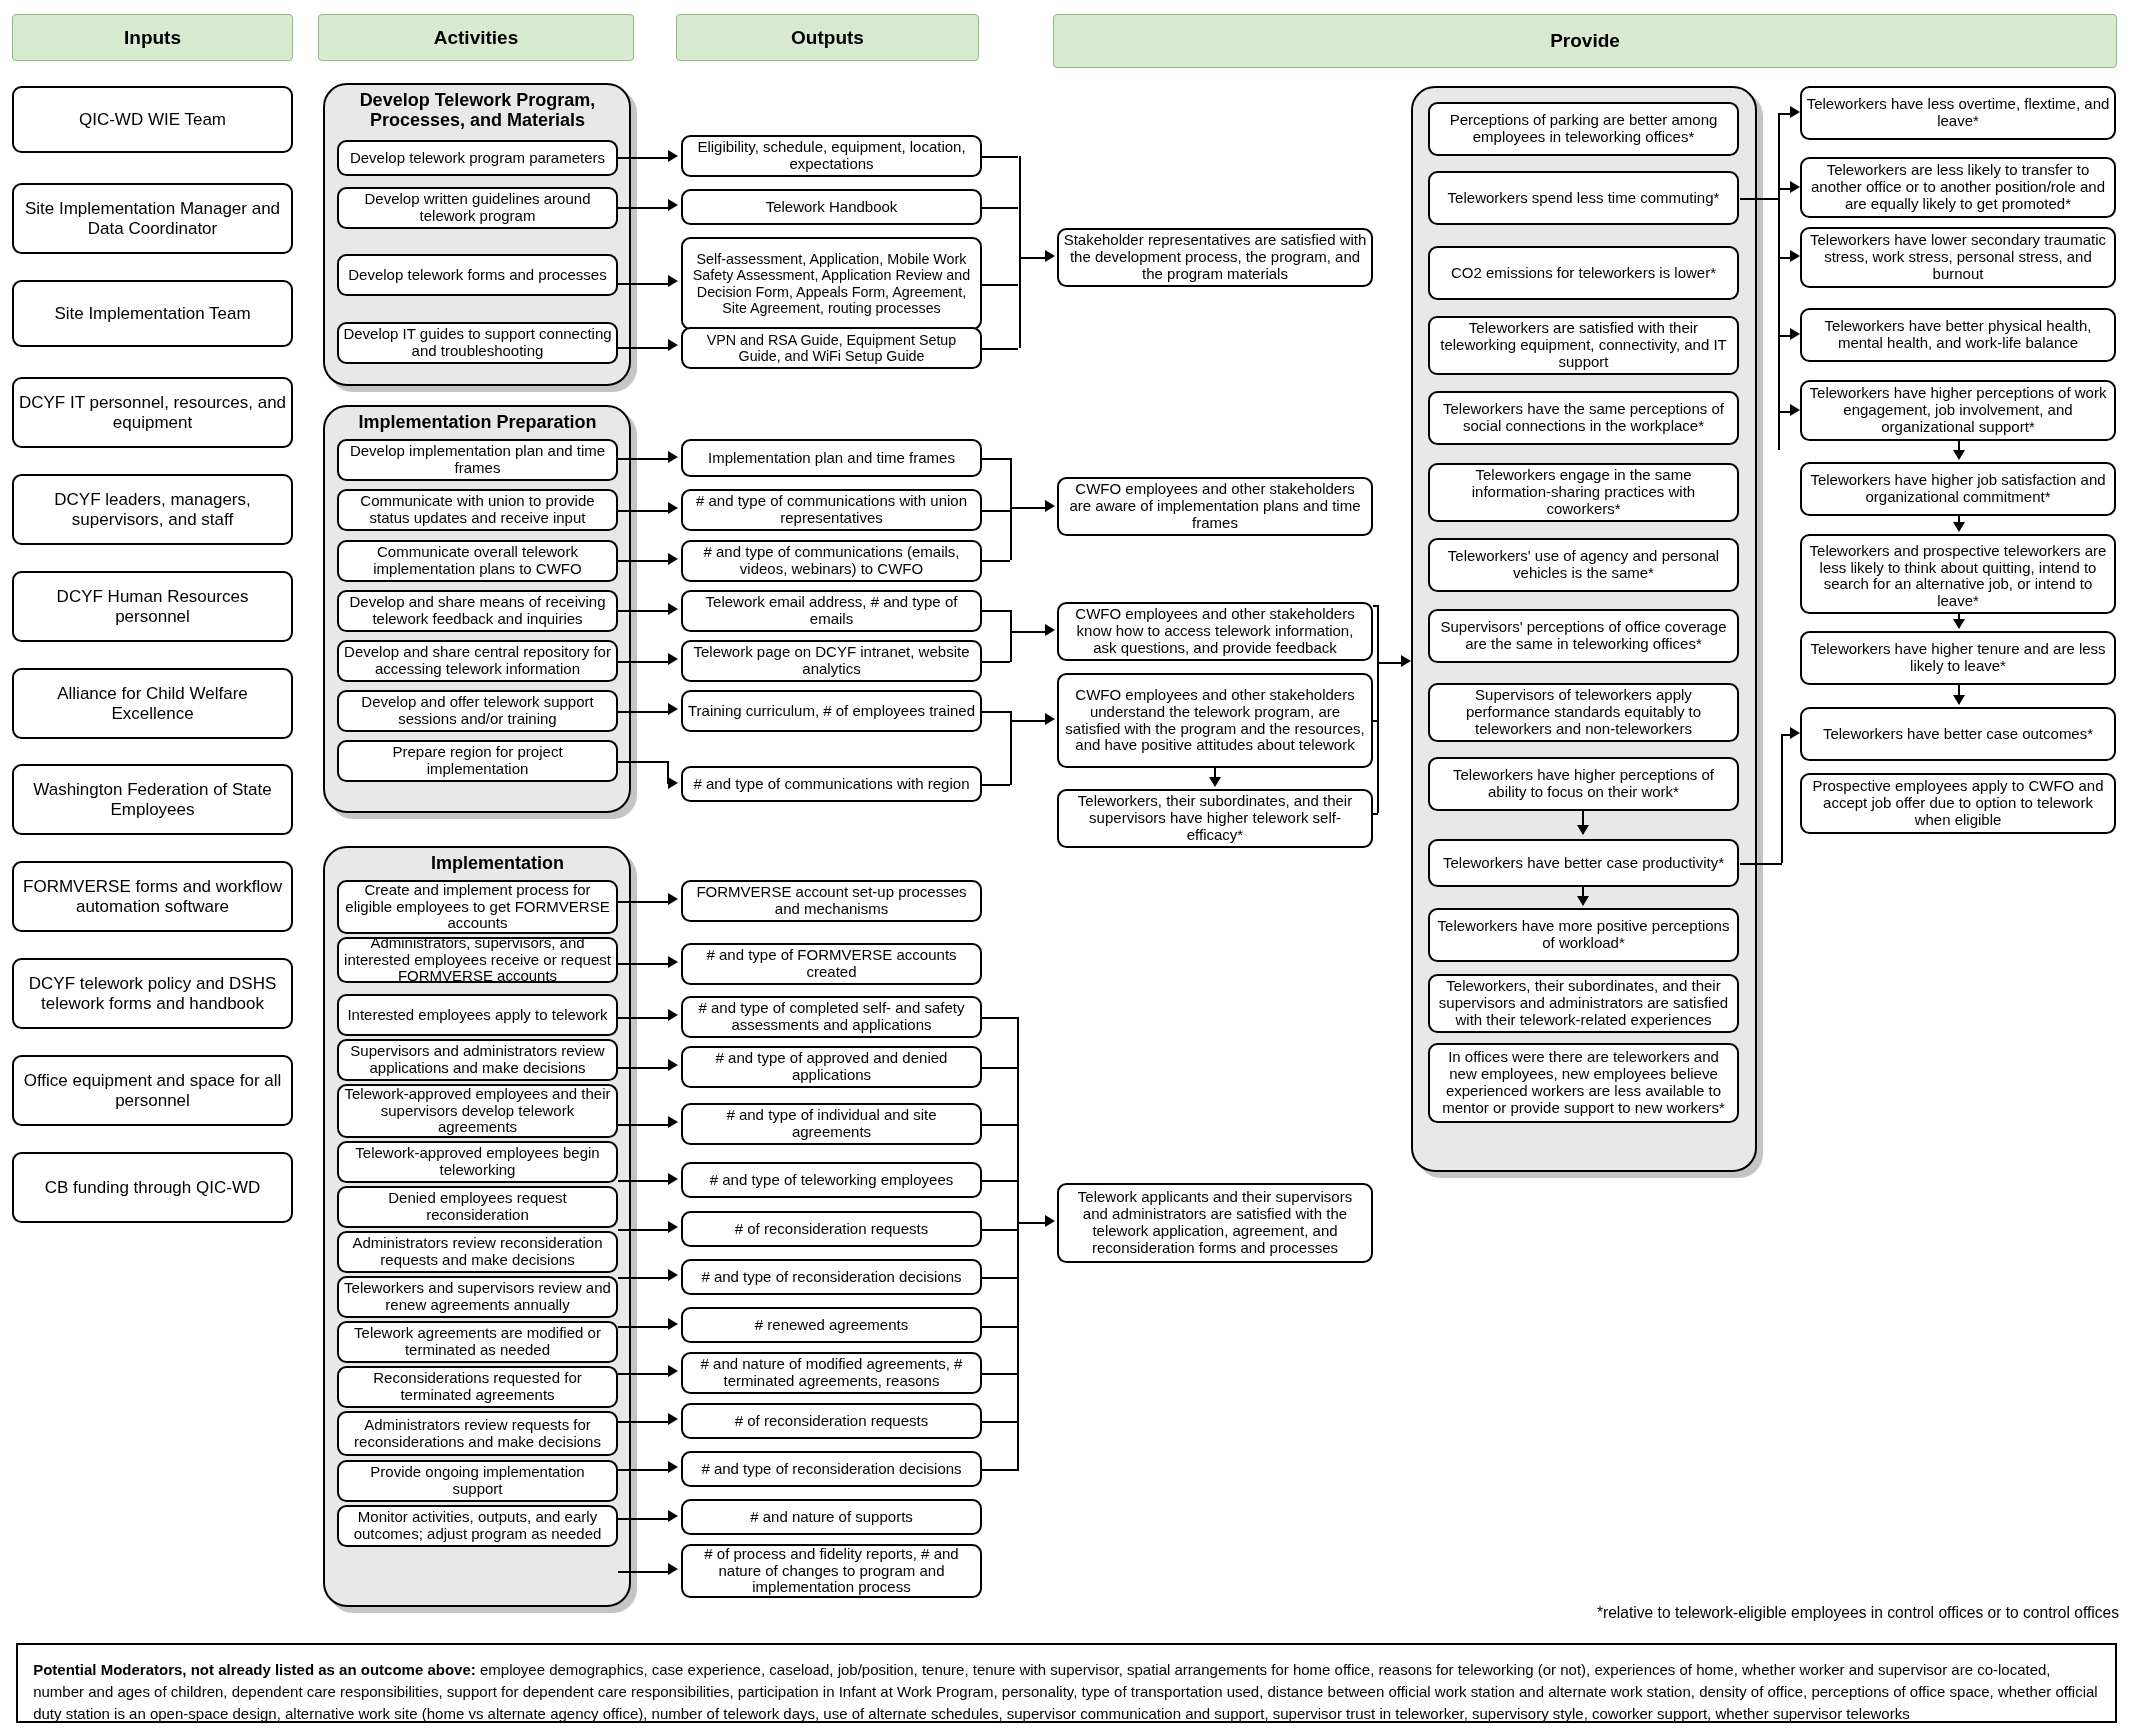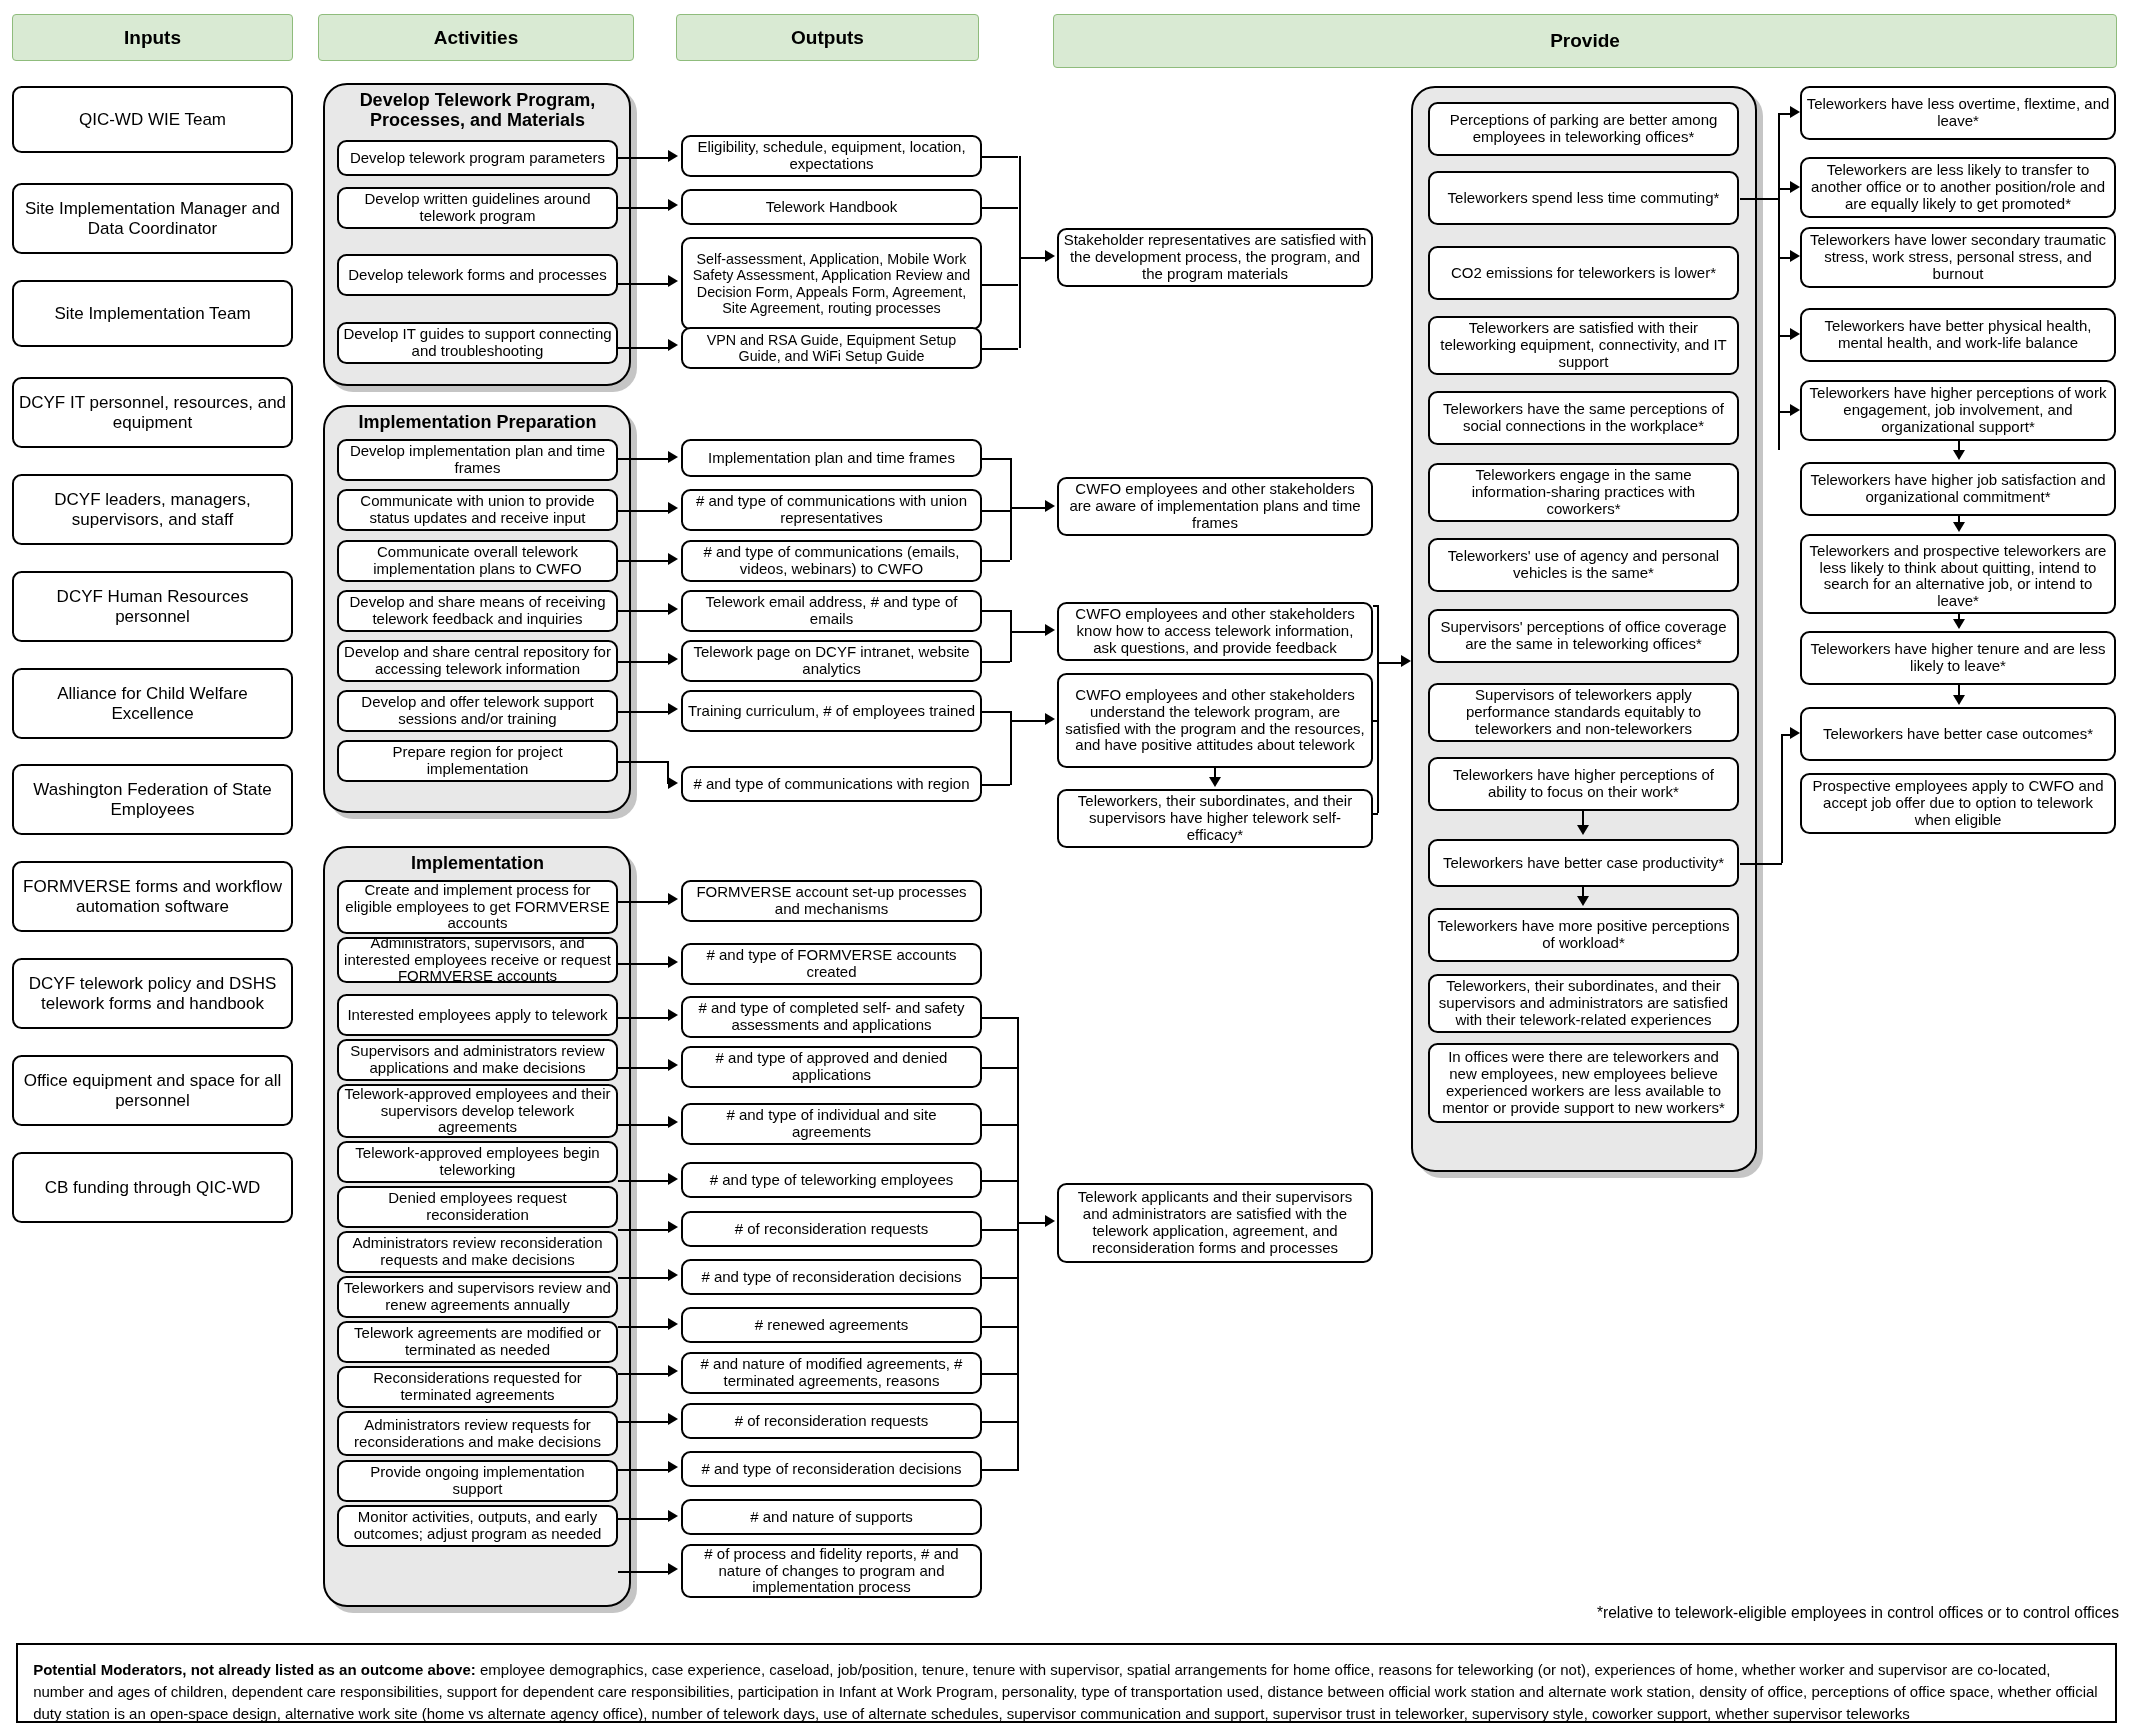--- a/index.html
+++ b/index.html
@@ -195,21 +195,21 @@
       <span>Develop and share central repository for accessing telework information</span>
     </div>
   <div class="abs node fs17" style="left:337px; top:690px; width:281px; height:42px;">
       <span>Develop and offer telework support sessions and/or training</span>
     </div>
   <div class="abs node fs17" style="left:337px; top:740px; width:281px; height:42px;">
       <span>Prepare region for project implementation</span>
     </div>
 
   <div class="abs group" style="left:323px; top:846px; width:308px; height:761px;"></div>
-  <div class="group-title" style="left:327px; top:853px; width:301px;">
+  <div class="group-title" style="left:327px; top:853px; width:301px;padding-left:20px;">
     <span>Implementation</span>
   </div>
   <div class="abs node fs17" style="left:337px; top:880px; width:281px; height:54px;">
       <span>Create and implement process for eligible employees to get FORMVERSE accounts</span>
     </div>
   <div class="abs node fs17" style="left:337px; top:937px; width:281px; height:46px;">
       <span>Administrators, supervisors, and interested employees receive or request FORMVERSE accounts</span>
     </div>
   <div class="abs node fs17" style="left:337px; top:994px; width:281px; height:42px;">
       <span>Interested employees apply to telework</span>

